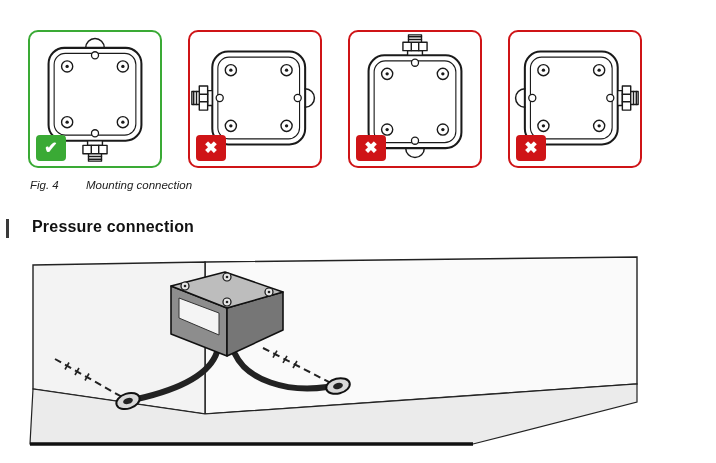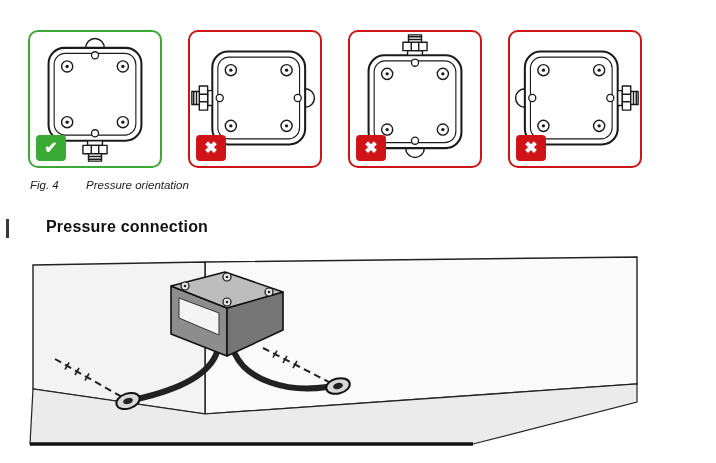--- a/index.html
+++ b/index.html
@@ -16,21 +16,21 @@
          background:var(--error,#cf1417);display:flex;align-items:center;justify-content:center;
          color:#fff;font-size:16px;font-weight:bold;line-height:1;}
   .badge.ok{background:var(--ok,#3aaa35);}
 
   
   .figcaption{position:absolute;left:30px;top:179px;font-style:italic;font-size:11.5px;color:#222;}
   .figcaption .figlabel{display:inline-block;width:56px;}
 
   
   .section-bar{position:absolute;left:6px;top:219px;width:3px;height:19px;background:#3a3a3a;}
-  .section-heading{position:absolute;left:46px;top:218px;font-size:16px;font-weight:bold;color:#111;letter-spacing:.2px;}
+  .section-heading{position:absolute;left:32px;top:218px;font-size:16px;font-weight:bold;color:#111;letter-spacing:.2px;}
 
   
   .illus{position:absolute;left:25px;top:256px;}
 </style>
 </head>
 <body>
 
 <div class="page">
 
   <svg style="position:absolute;width:0;height:0" aria-hidden="true">
@@ -96,21 +96,21 @@
         <use href="#devsym" transform="rotate(270 70 70)"></use>
       </svg>
       <div class="badge">
         <span>✖</span>
       </div>
     </div>
 
   </div>
 
   <div class="figcaption">
-    <span class="figlabel">Fig. 4</span><span>Pressure orientation</span>
+    <span class="figlabel">Fig. 4</span><span>Mounting connection</span>
   </div>
 
   <div class="section-bar"></div>
   <div class="section-heading">Pressure connection</div>
 
   <svg class="illus" viewBox="0 0 620 200" width="620" height="200">
 
     <polygon points="180,6 612,1 612,128 180,158" fill="#fafafa" stroke="#222" stroke-width="1.4"></polygon>
     <polygon points="8,9 180,6 180,158 8,133" fill="#f3f3f3" stroke="#222" stroke-width="1.4"></polygon>
     <polygon points="8,133 180,158 612,128 612,146 448,188 5,188" fill="#ebebeb" stroke="#222" stroke-width="1.2"></polygon>

